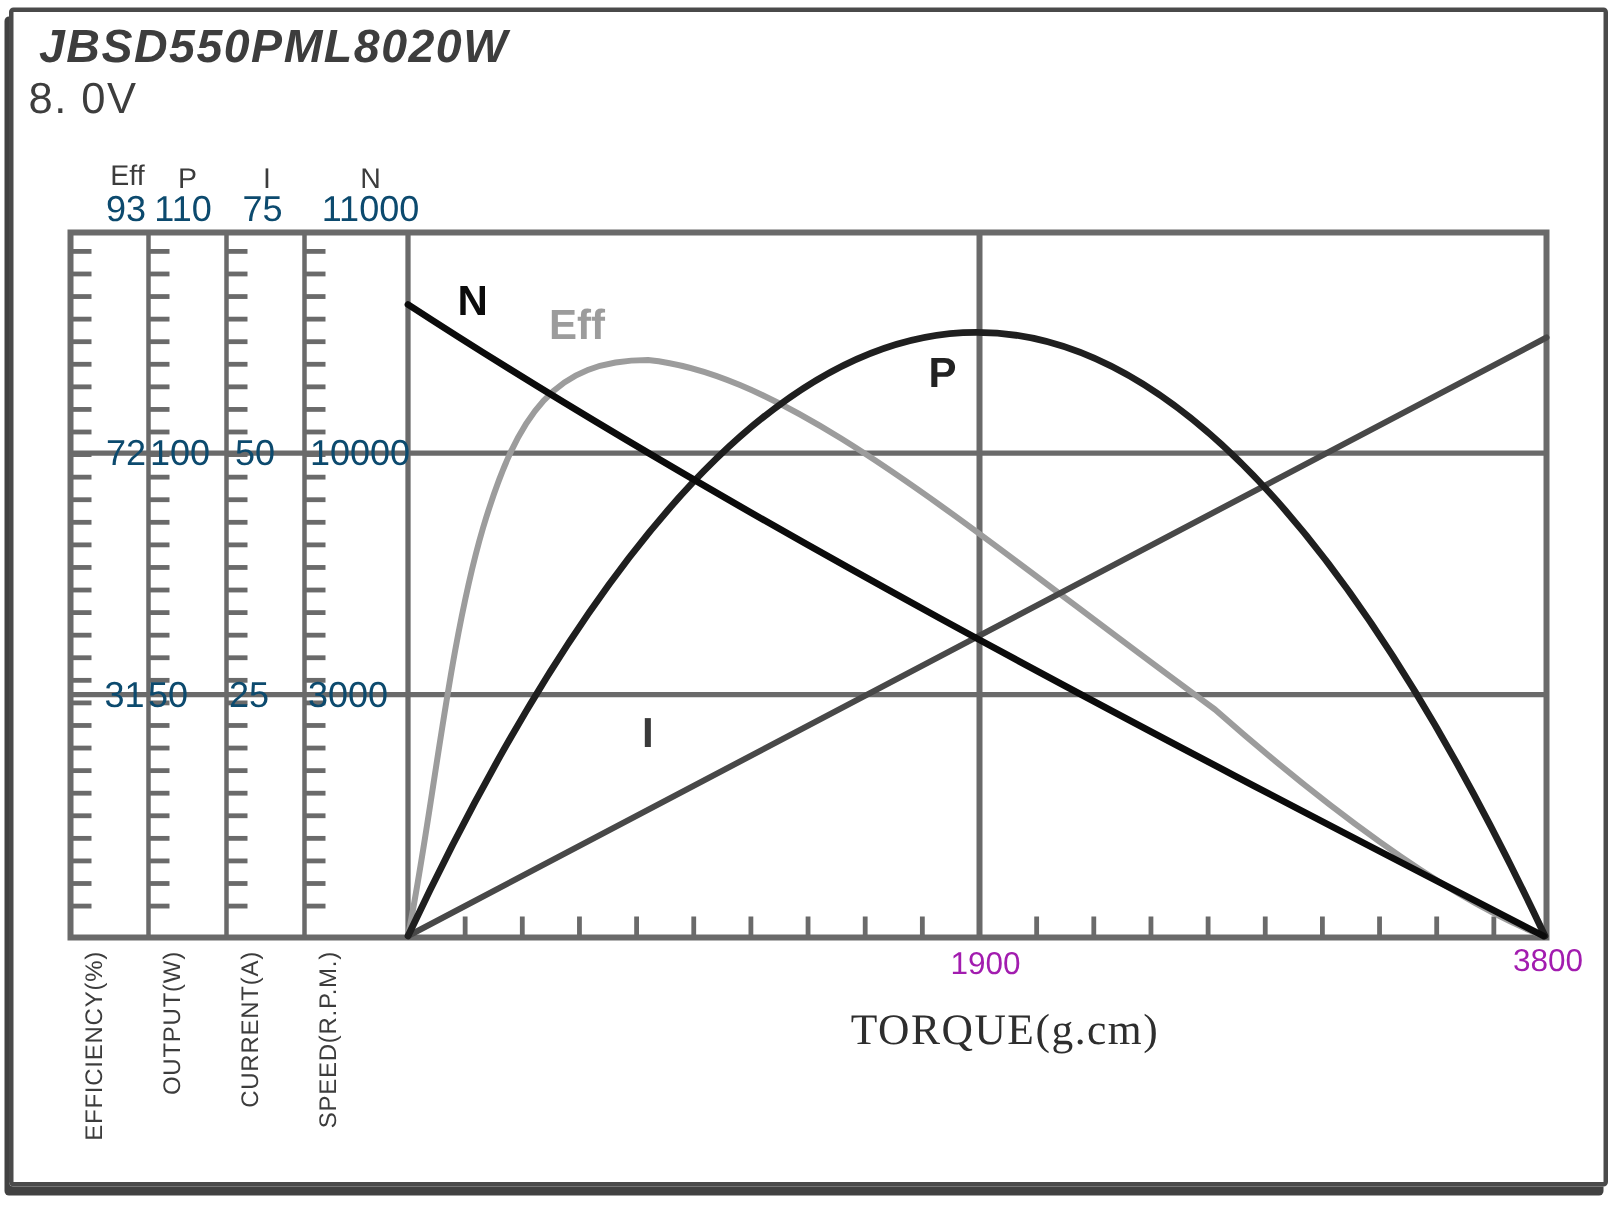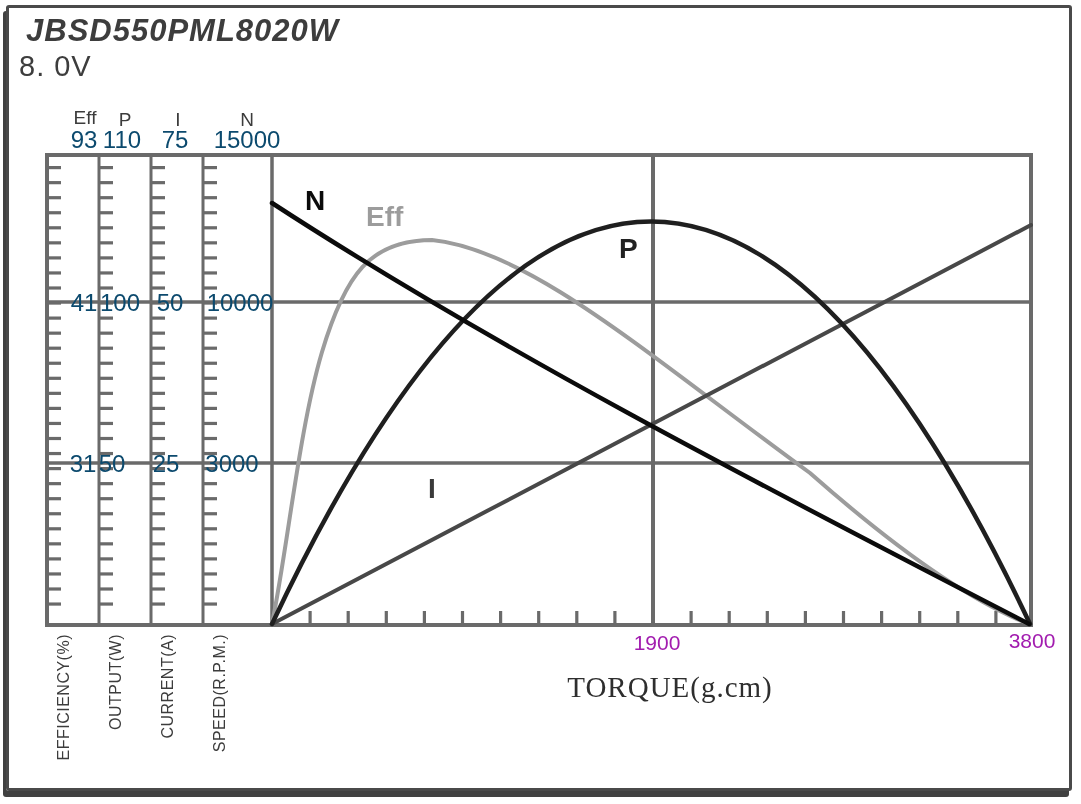--- a/index.html
+++ b/index.html
@@ -193,23 +193,23 @@
 </svg>
 
 <div class="axname" style="left:85px;top:107px">Eff</div>
 <div class="axname" style="left:125px;top:109px">P</div>
 <div class="axname" style="left:178px;top:109px">I</div>
 <div class="axname" style="left:247px;top:109px">N</div>
 
 <div class="num" style="left:84px;top:126px">93</div>
 <div class="num" style="left:122px;top:126px">110</div>
 <div class="num" style="left:175px;top:126px">75</div>
-<div class="num" style="left:247px;top:126px">15000</div>
-
-<div class="num" style="left:84px;top:289px">41</div>
+<div class="num" style="left:247px;top:126px">11000</div>
+
+<div class="num" style="left:84px;top:289px">72</div>
 <div class="num" style="left:120px;top:289px">100</div>
 <div class="num" style="left:170px;top:289px">50</div>
 <div class="num" style="left:240px;top:289px">10000</div>
 
 <div class="num" style="left:83px;top:450px">31</div>
 <div class="num" style="left:112px;top:450px">50</div>
 <div class="num" style="left:166px;top:450px">25</div>
 <div class="num" style="left:232px;top:450px">3000</div>
 
 <div class="xnum" style="left:657px;top:631px">1900</div>

